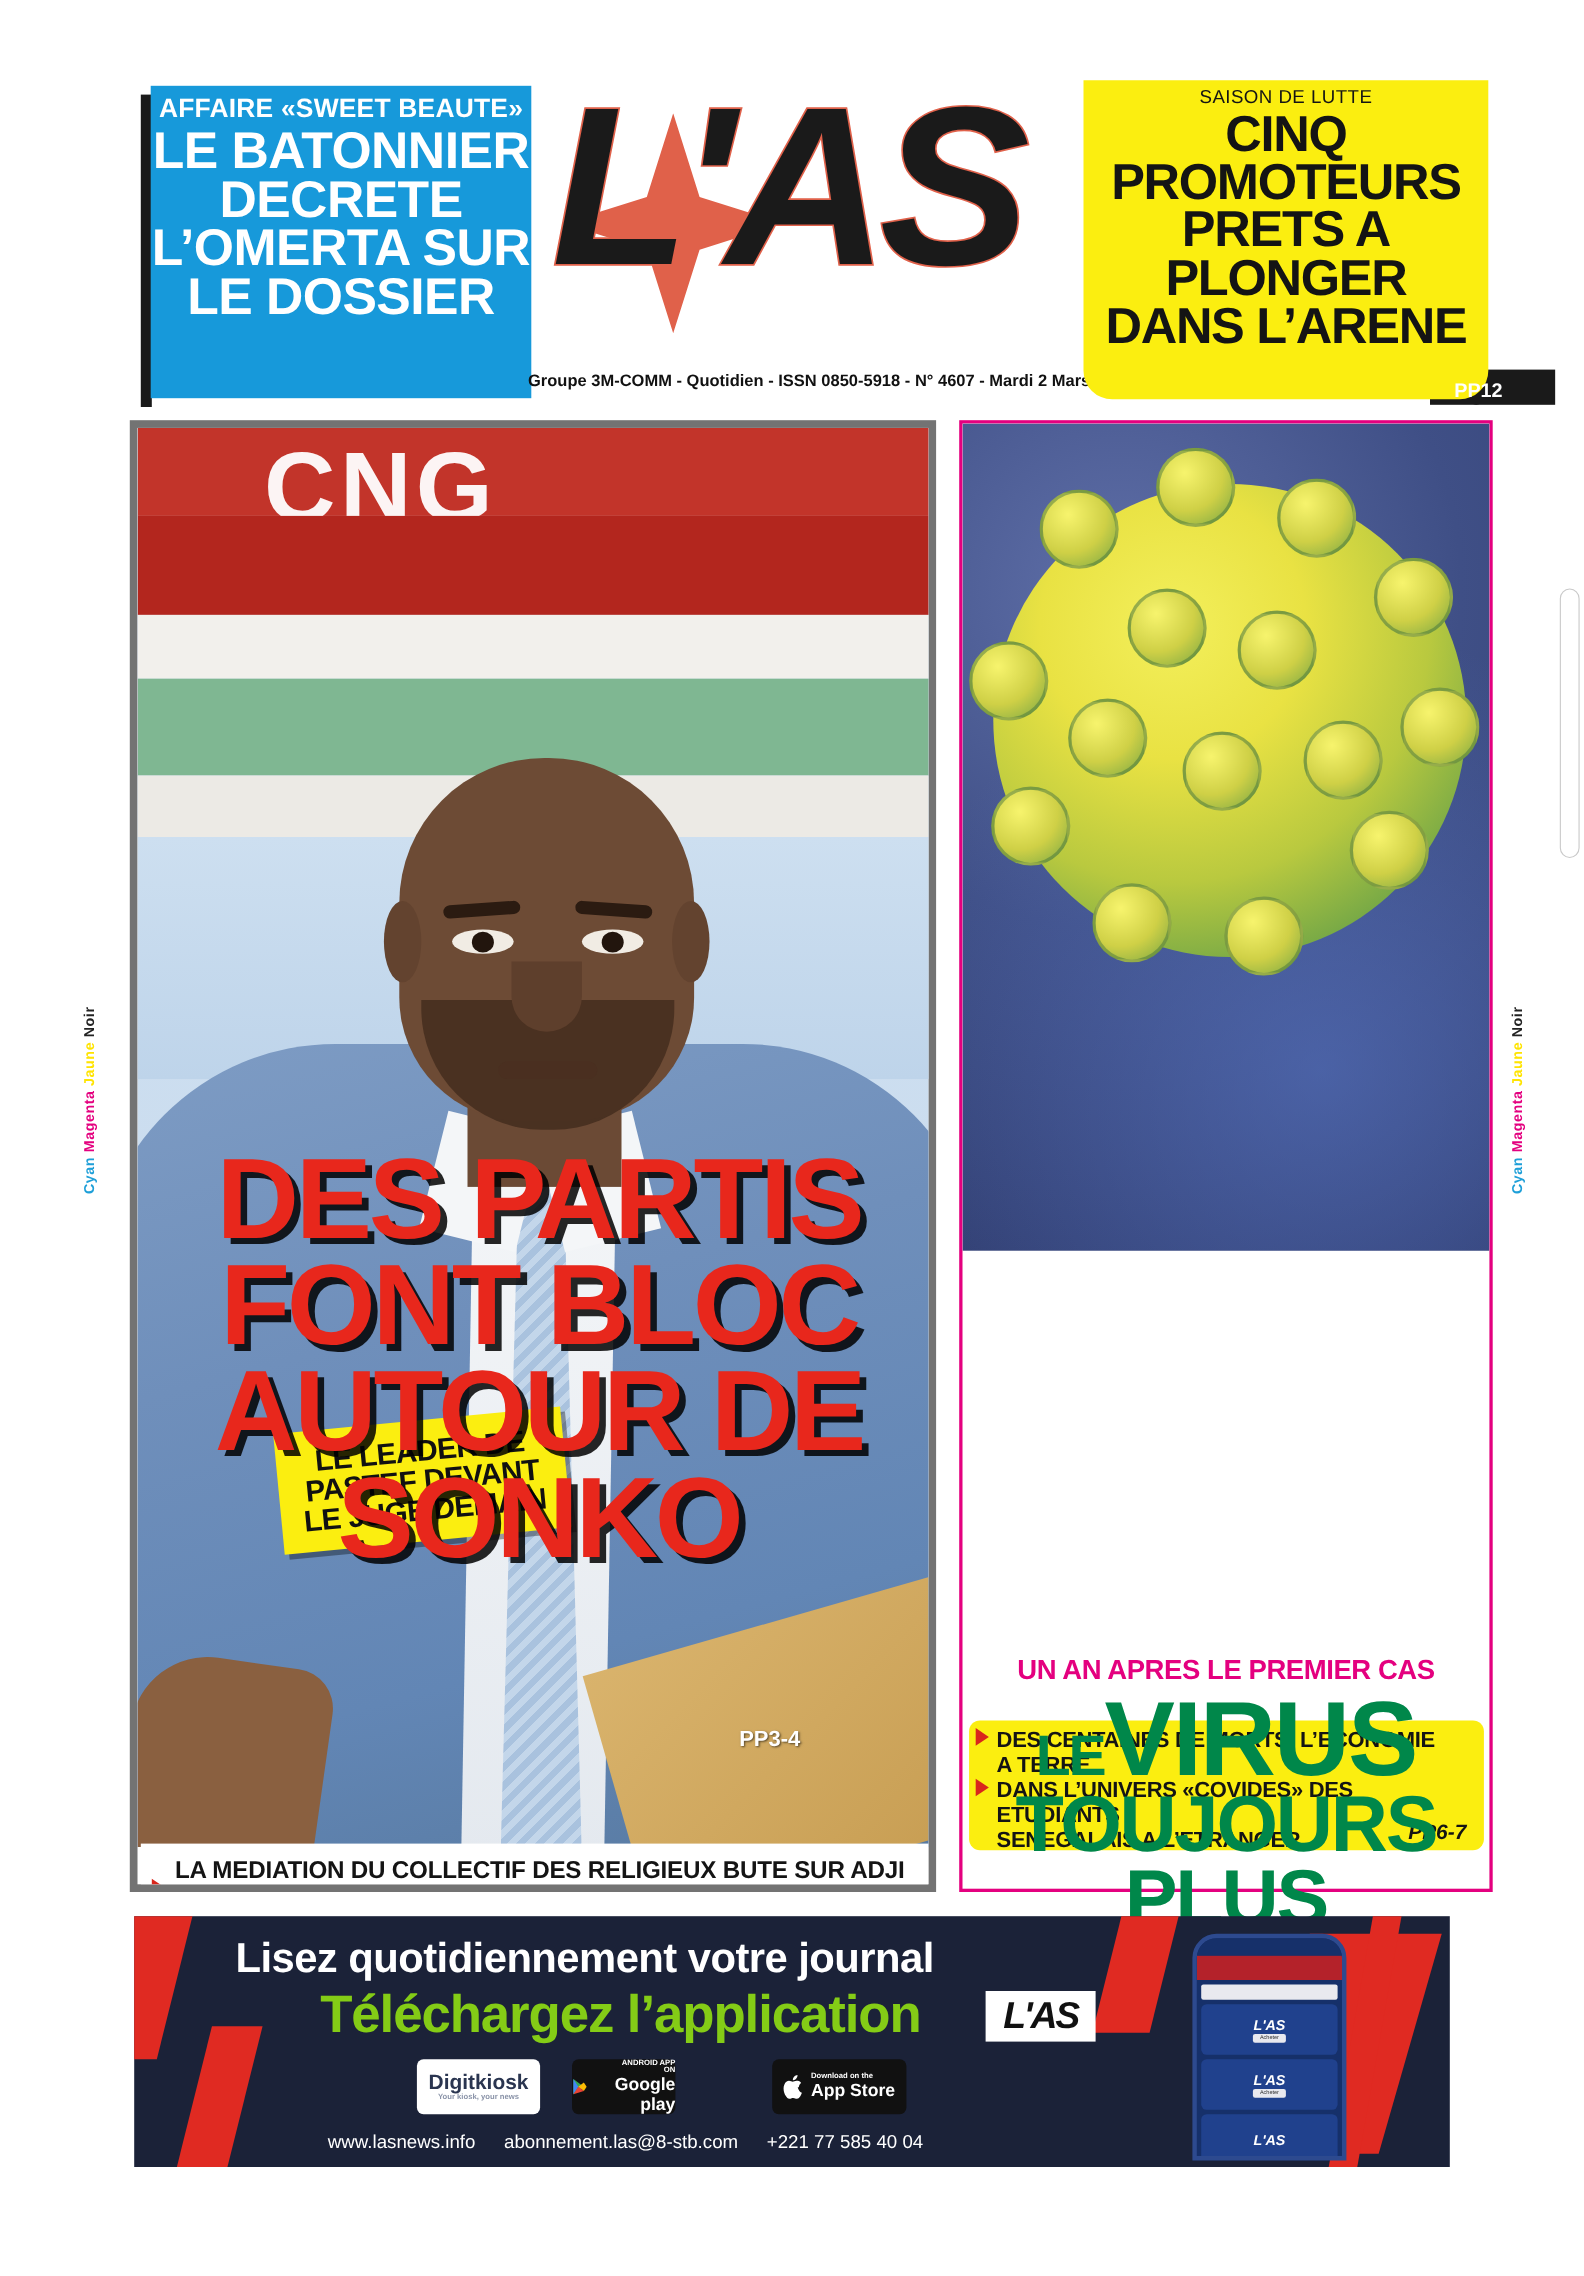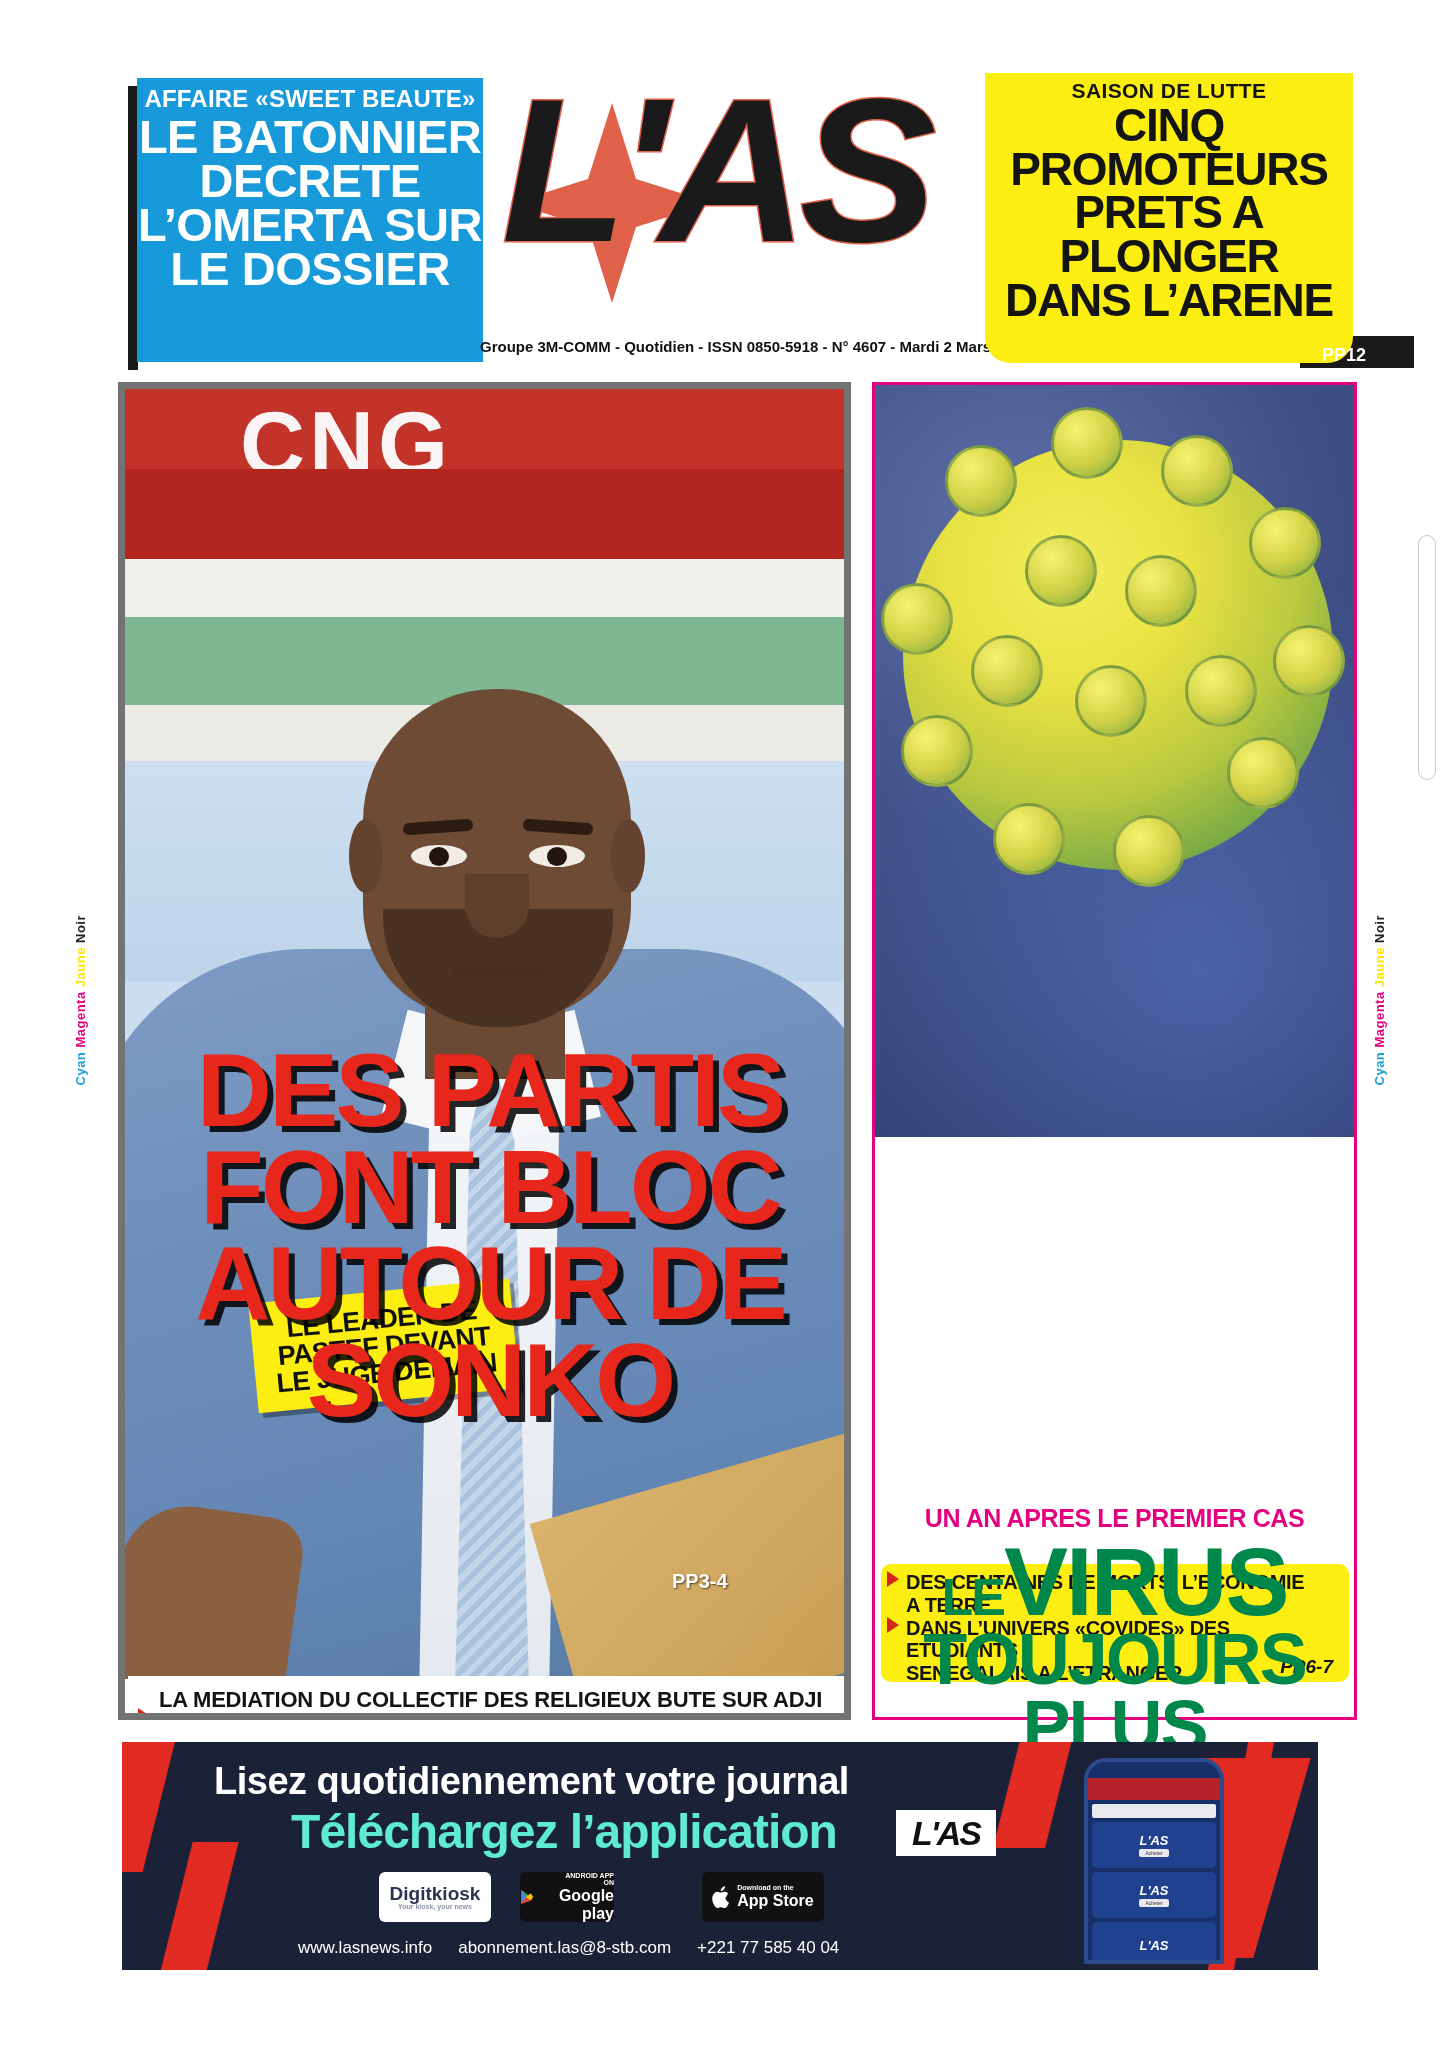--- a/index.html
+++ b/index.html
@@ -64,21 +64,21 @@
     white-space:nowrap;
   }
 
   .yellow-box {
     position:absolute; left:985px; top:73px; width:368px; height:290px;
     background:#fbee10; color:#141414; text-align:center;
     border-radius: 0 0 26px 26px;
     padding-top:6px;
   }
   .yellow-box .kicker {
-    font-size:21px; font-weight:bold; letter-spacing:.4px; padding-bottom:1px;
+    font-size:17px; font-weight:normal; letter-spacing:.4px; padding-bottom:1px;
   }
   .yellow-box .head {
     font-size:46px; font-weight:bold; line-height:.95; letter-spacing:-1.2px;
   }
   .yellow-box .head span { display:block; }
   .yellow-shadow {
     position:absolute; left:1336px; top:86px; width:12px; height:282px; background:#1a1a1a;
     border-radius:0 0 8px 8px;
   }
   .yellow-ref {
@@ -291,21 +291,21 @@
   .ad-red-c { position:absolute; left:886px; top:-14px; width:52px; height:120px;
               background:#e02a22; transform: skewX(-14deg); }
   .ad-red-d { position:absolute; left:1040px; top:16px; width:120px; height:200px;
               background:#e02a22; transform: skewX(-16deg); }
   .ad-line1 {
     position:absolute; left:92px; top:18px; width:820px; text-align:left;
     color:#fff; font-size:38px; font-weight:bold; letter-spacing:-0.5px;
   }
   .ad-line2 {
     position:absolute; left:92px; top:62px; width:700px; text-align:center;
-    color:#5eead4; font-size:48px; font-weight:bold; letter-spacing:-1px;
+    color:#84cc16; font-size:48px; font-weight:bold; letter-spacing:-1px;
   }
   .ad-logo {
     position:absolute; left:774px; top:68px; width:100px; height:46px;
     background:#fff; color:#111; font-size:34px; font-weight:bold; font-style:italic;
     text-align:center; line-height:46px; letter-spacing:-2px;
   }
   .badge {
     position:absolute; top:130px; height:50px; border-radius:6px;
     display:flex; align-items:center; justify-content:center;
     font-size:15px; font-weight:bold;

